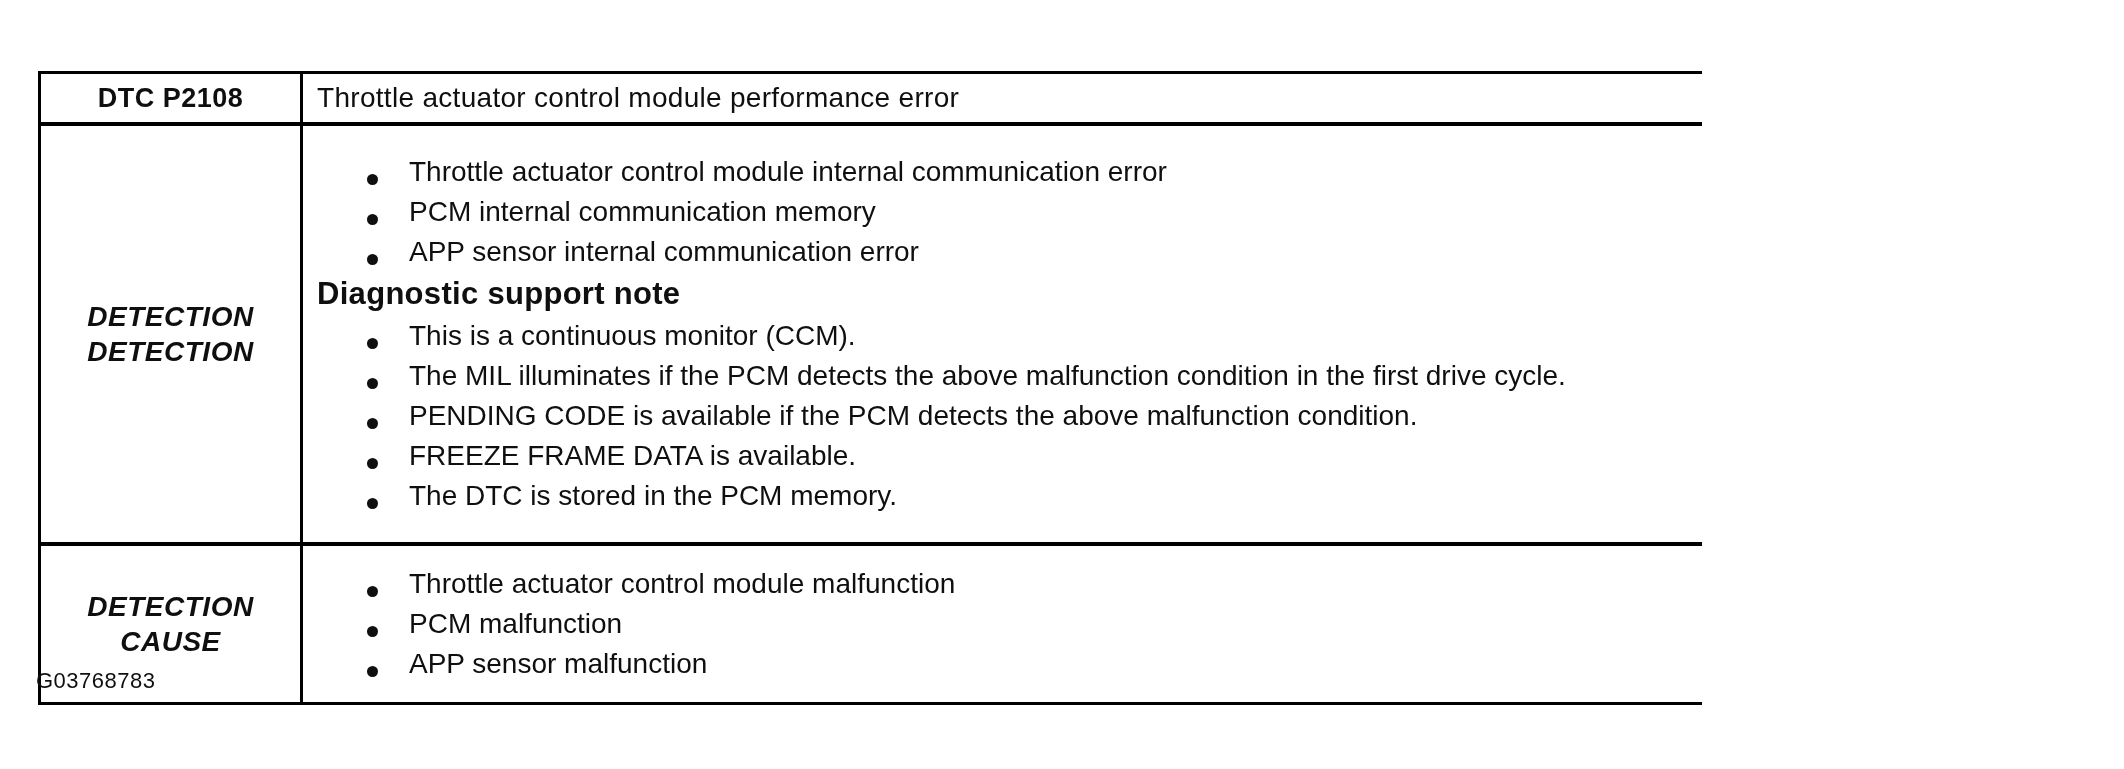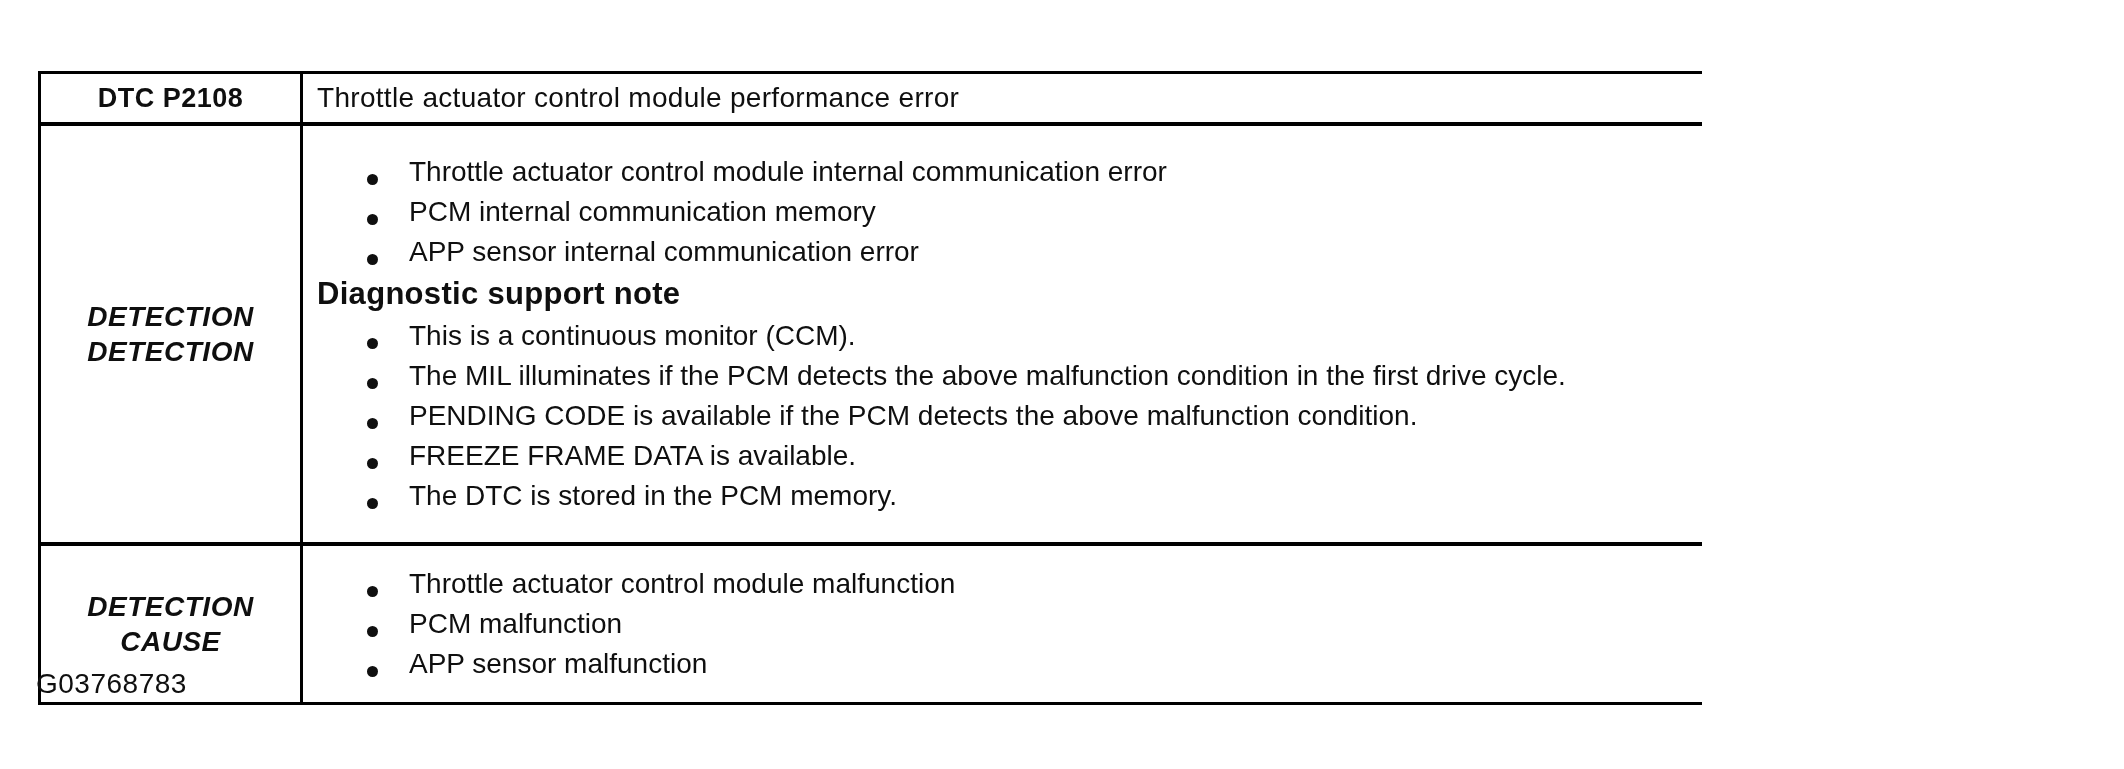--- a/index.html
+++ b/index.html
@@ -87,21 +87,21 @@
   .note-heading {
     font-weight: bold;
     font-size: 31px;
     line-height: 44px;
     letter-spacing: 0.3px;
   }
   .figure-id {
     position: absolute;
     left: 36px;
     top: 668px;
-    font-size: 28px;
+    font-size: 22px;
     letter-spacing: 0.5px;
     color: #0f0f0f;
   }
 </style>
 </head>
 <body>
 
 <div class="page">
 
   <table class="dtc-table">

